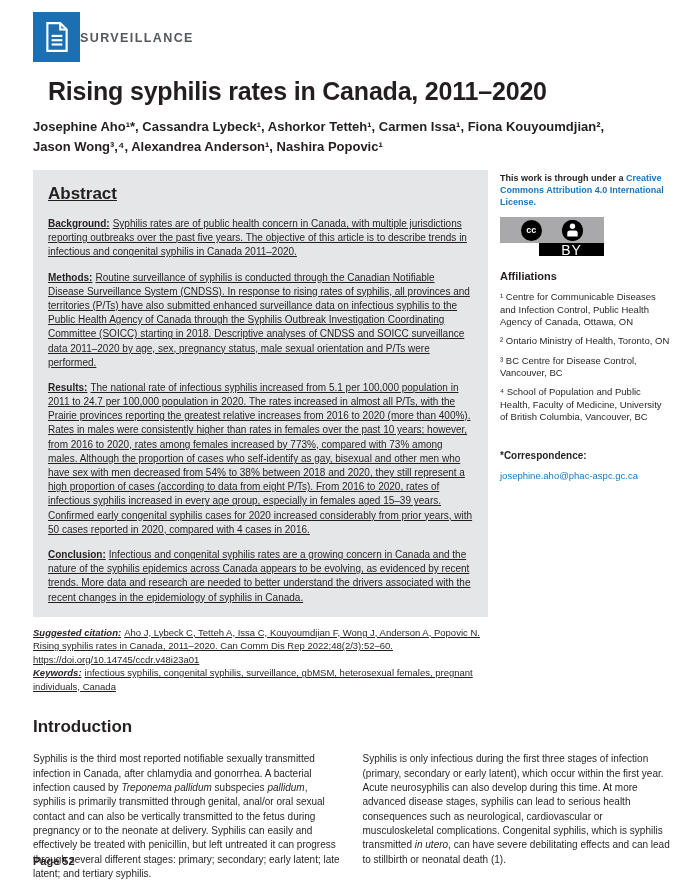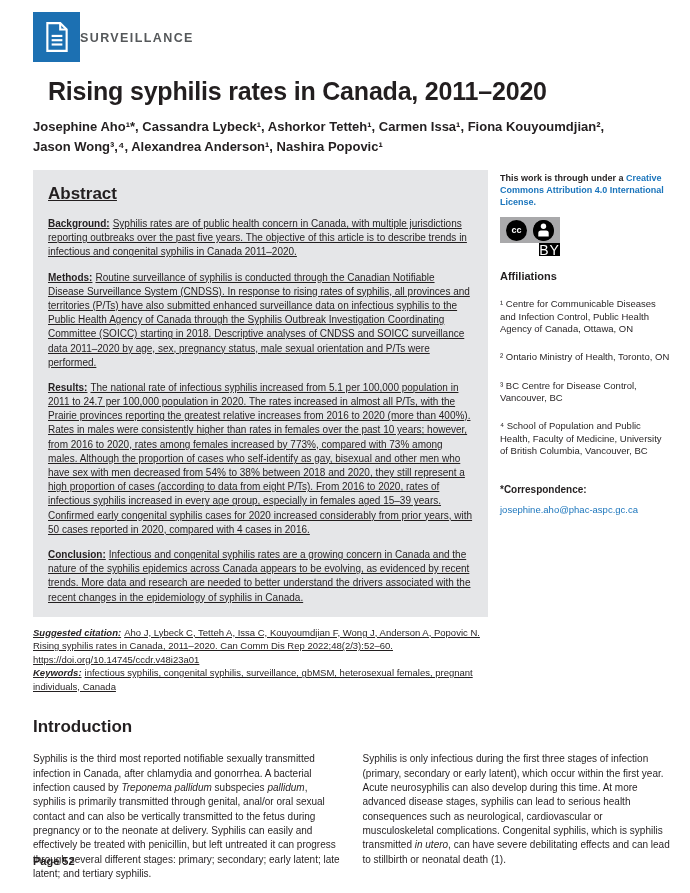--- a/index.html
+++ b/index.html
@@ -42,39 +42,39 @@
   .lead { font-weight: bold; margin-right: 3px; }
 
   .citation { margin-top: 9px; font-size: 9.5px; line-height: 1.42; }
   .citation .bi { font-weight: bold; font-style: italic; margin-right: 3px; }
 
   
   .sidebar { flex: 1; padding-top: 2px; }
   .license { font-size: 9px; font-weight: bold; line-height: 1.35; margin: 0 0 9px; }
   .license a { color: #1b75bc; text-decoration: none; cursor: pointer; }
 
-  .cc-badge { width: 60px; cursor: pointer; margin-bottom: 4px; }
+  .cc-badge { width: 104px; cursor: pointer; margin-bottom: 4px; }
   .cc-top {
     height: 26px; background: #a9a9ab;
     display: flex; align-items: center; justify-content: space-evenly;
   }
   .cc-circle {
     width: 21px; height: 21px; border-radius: 50%;
     background: #000; color: #fff;
     display: flex; align-items: center; justify-content: center;
     font-size: 9px; font-weight: bold; line-height: 1;
   }
   .cc-bottom {
     height: 13px; background: #000; color: #fff;
     font-size: 14px; font-weight: normal; letter-spacing: 1px;
     display: flex; align-items: center; justify-content: center; margin-left: 39px;
   }
 
   .aff-heading { font-size: 11px; font-weight: bold; margin: 14px 0 9px; }
-  .aff-item { font-size: 9.5px; line-height: 1.3; margin: 16px 0 7px; }
+  .aff-item { font-size: 9.5px; line-height: 1.3; margin: 0 0 7px; }
   .corr-label { font-size: 10px; font-weight: bold; margin: 26px 0 4px; }
   .corr-email { font-size: 9.5px; color: #1b75bc; text-decoration: none; cursor: pointer; }
 
   
   .intro { margin-top: 24px; }
   .intro h2 { font-size: 17px; margin: 0 0 15px; }
   .cols { display: flex; gap: 22px; }
   .col { flex: 1; font-size: 10px; line-height: 1.44; }
 
   .s-i { font-style: italic; }

